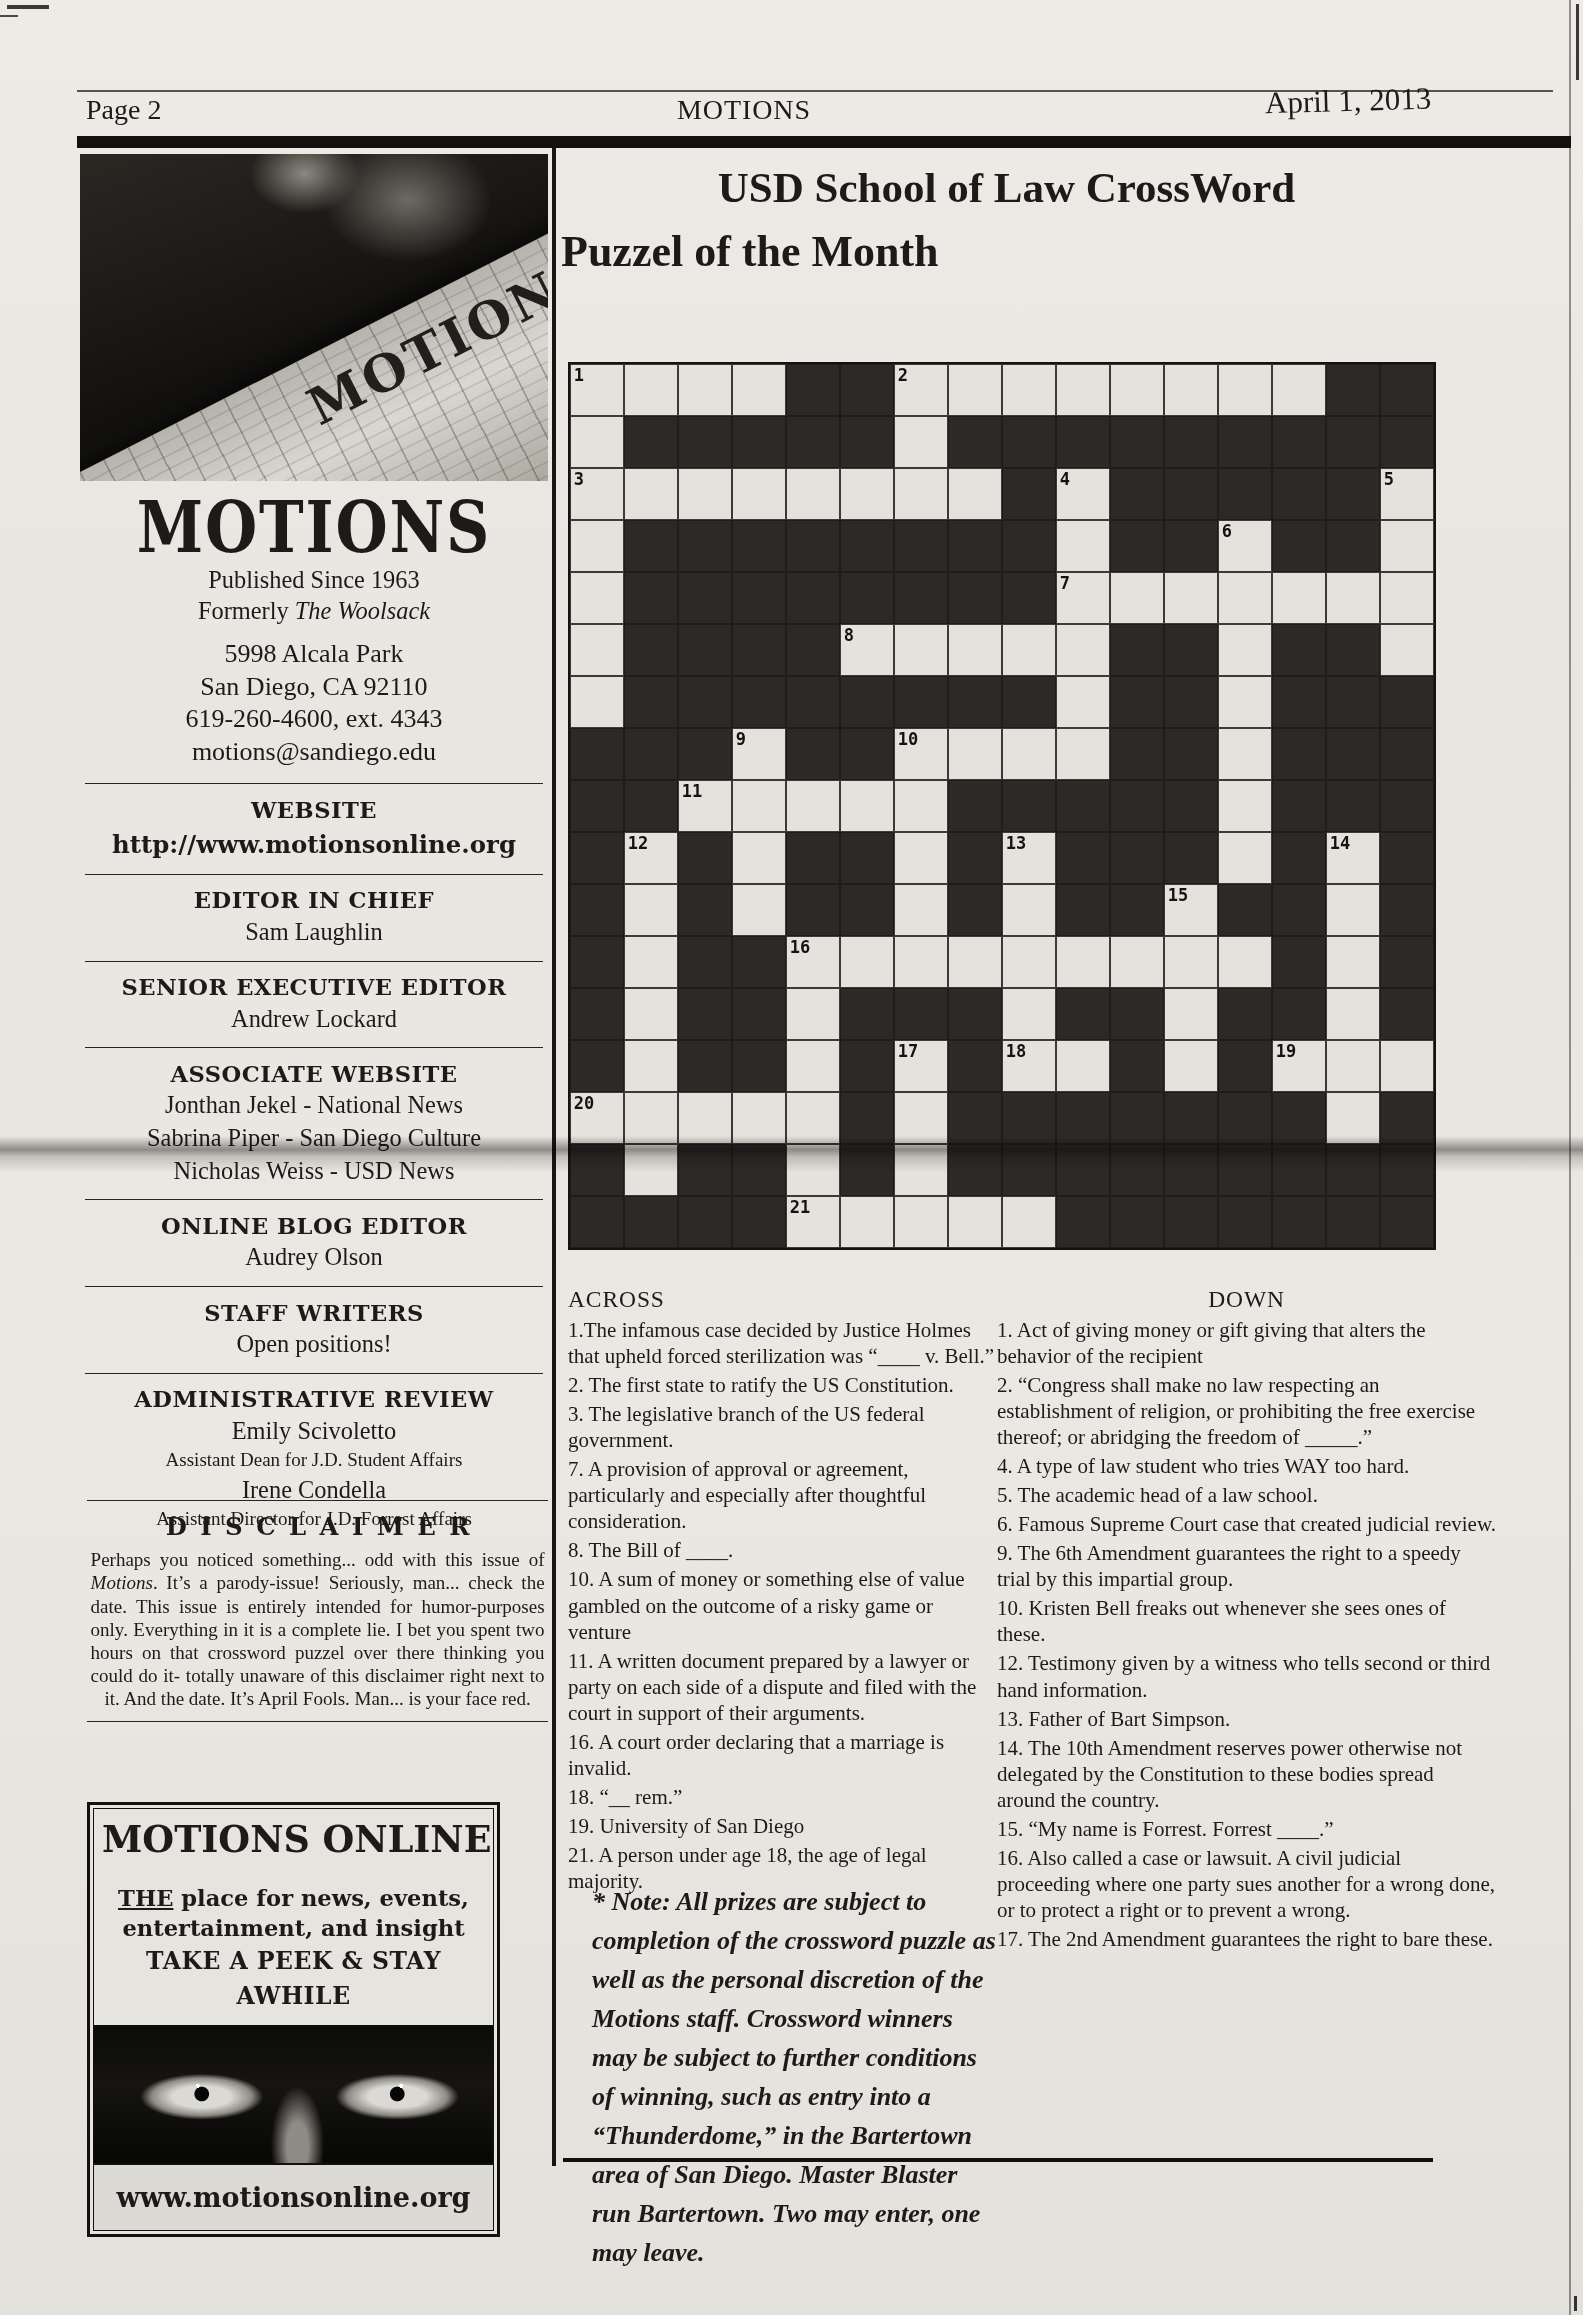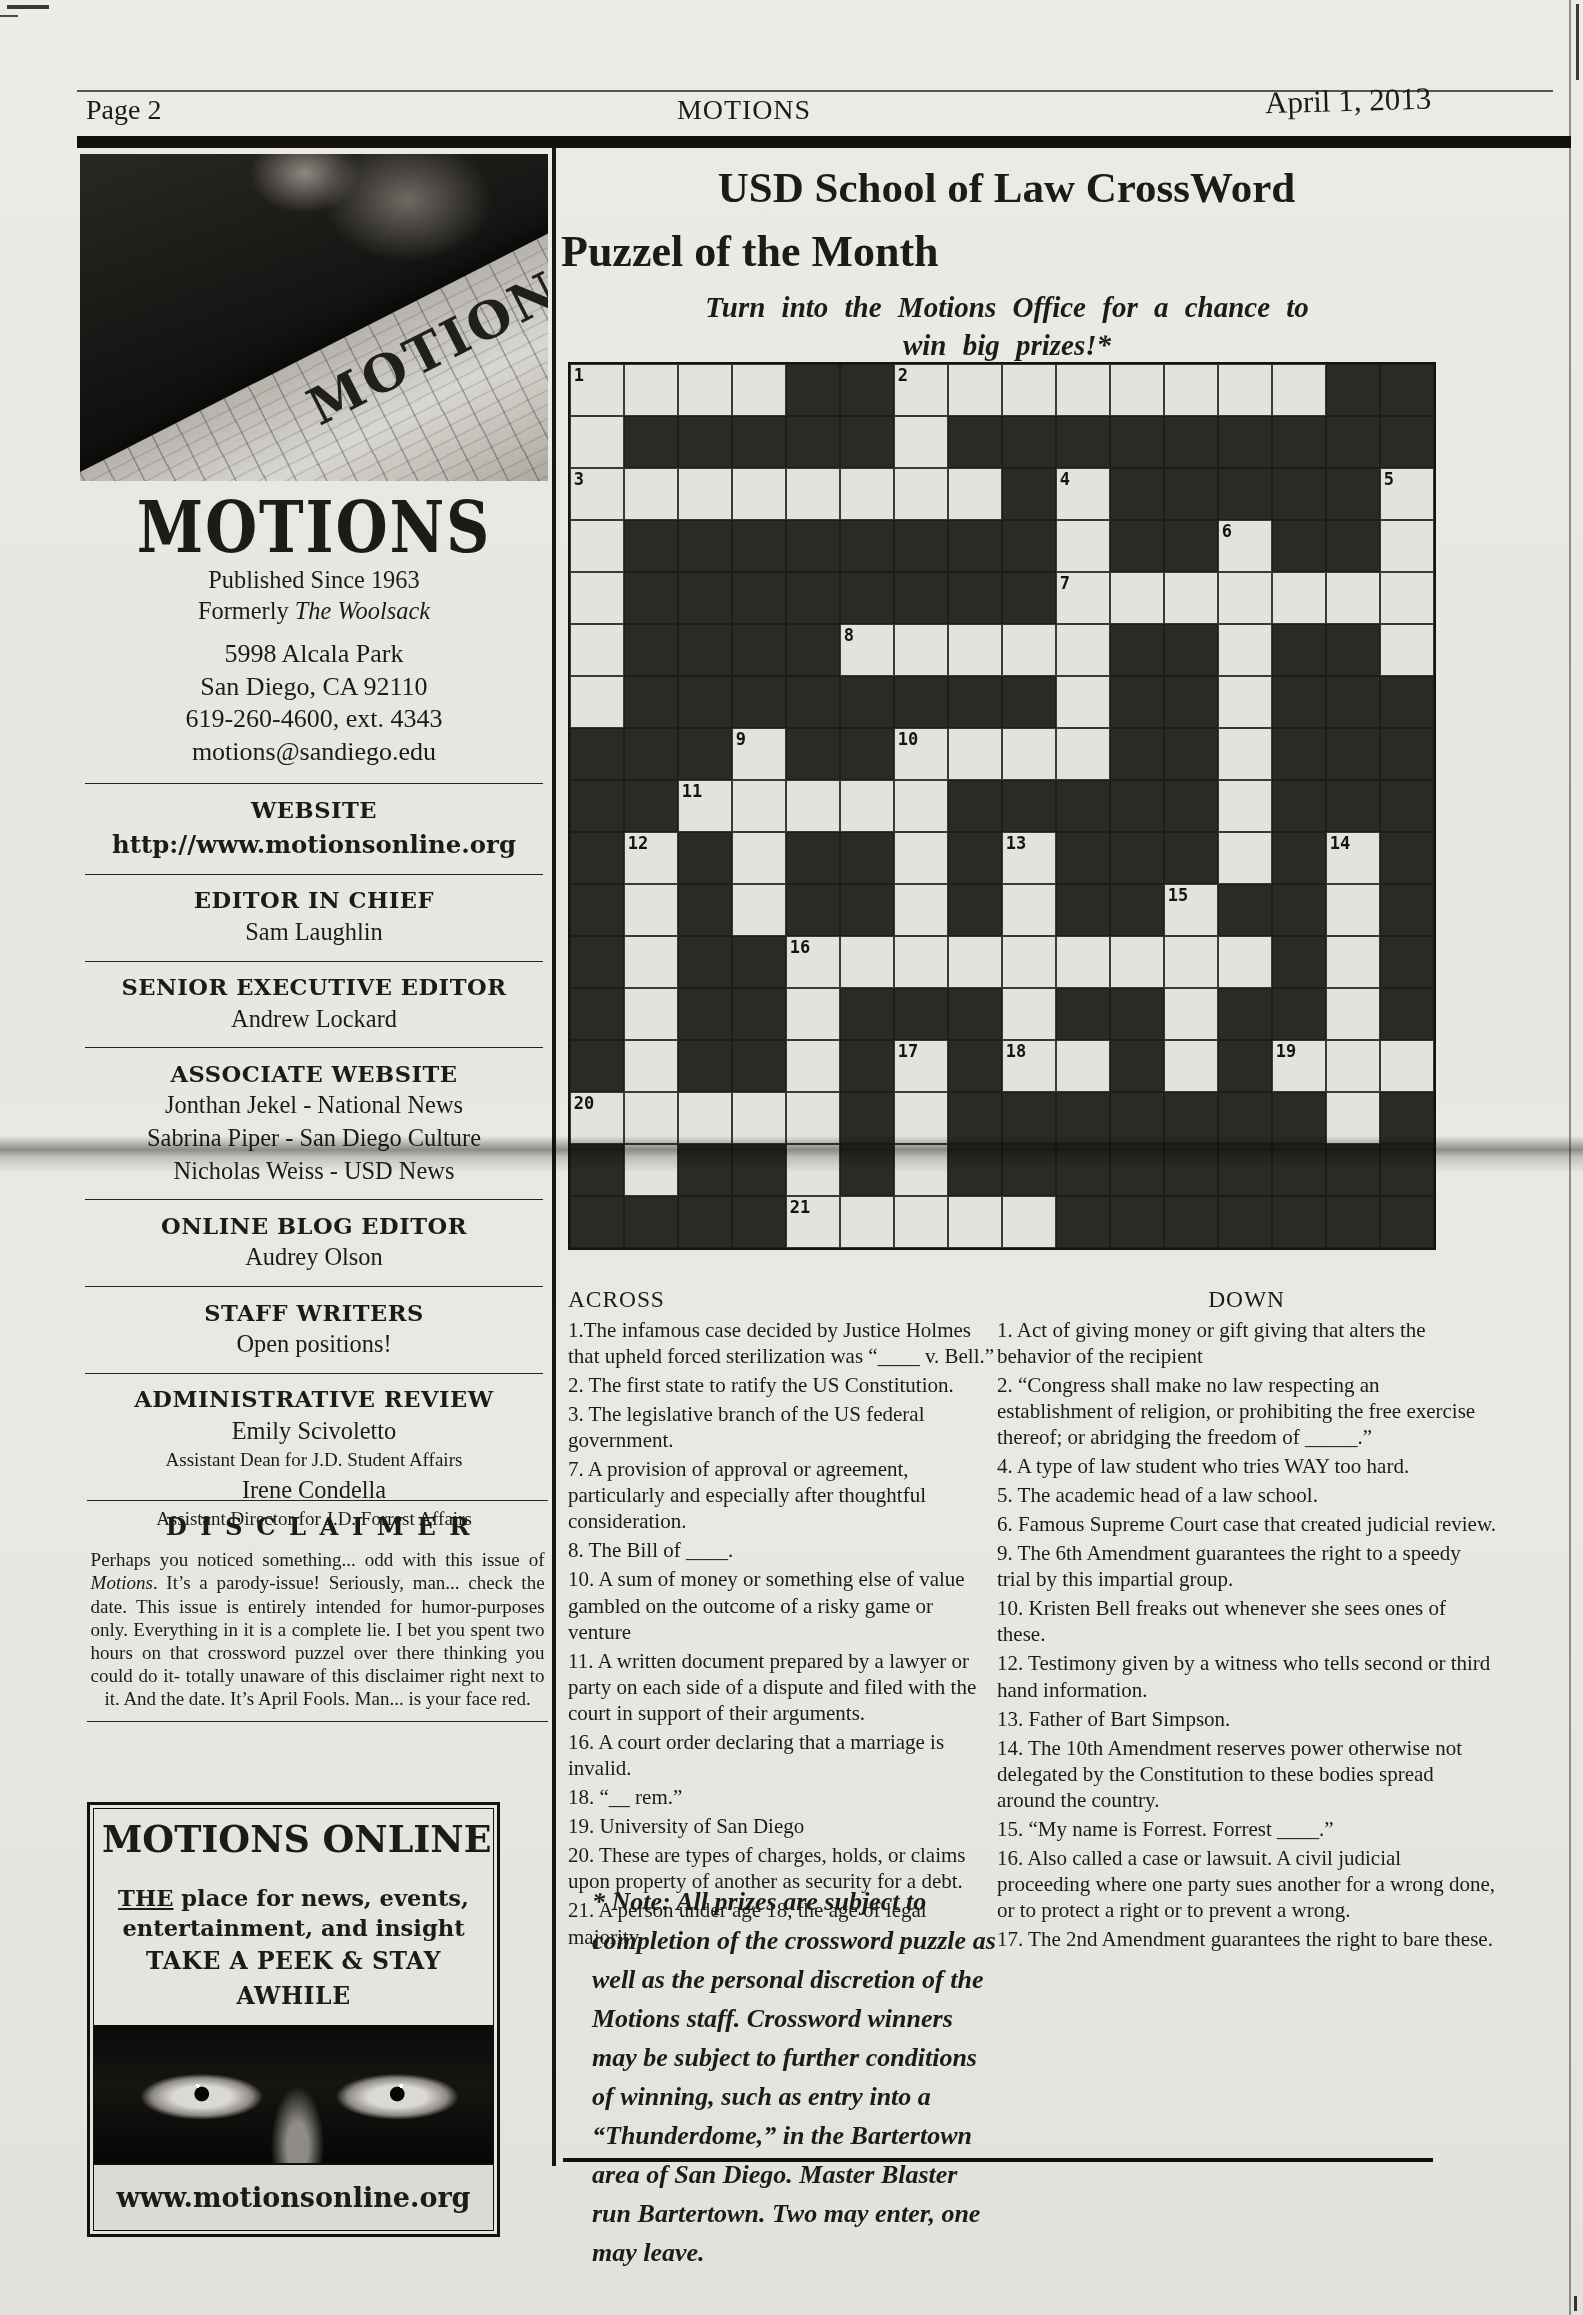--- a/index.html
+++ b/index.html
@@ -185,21 +185,20 @@
         <div class="t2">entertainment, and insight</div>
         <div class="t3">TAKE A PEEK &amp; STAY AWHILE</div>
       </div>
       <div class="obox-eyes"></div>
       <div class="obox-url">www.motionsonline.org</div>
     </div>
   </div>
 
   <div class="xtitle1">USD School of Law CrossWord</div>
   <div class="xtitle2">Puzzel of the Month</div>
-  <div class="xsub">Turn into the Motions Office for a chance to win big prizes!*</div>
 
   <div id="xw-grid" class="xw" style="grid-template-columns: repeat(16, 54px);">
       <div class="xc">
         <span class="num">1</span>
       </div>
       <div class="xc"></div>
       <div class="xc"></div>
       <div class="xc"></div>
       <div class="xc b"></div>
       <div class="xc b"></div>
@@ -517,21 +516,20 @@
         <div class="clue">1.The infamous case decided by Justice Holmes that upheld forced sterilization was “____ v. Bell.”</div>
         <div class="clue">2. The first state to ratify the US Constitution.</div>
         <div class="clue">3. The legislative branch of the US federal government.</div>
         <div class="clue">7. A provision of approval or agreement, particularly and especially after thoughtful consideration.</div>
         <div class="clue">8. The Bill of ____.</div>
         <div class="clue">10. A sum of money or something else of value gambled on the outcome of a risky game or venture</div>
         <div class="clue">11. A written document prepared by a lawyer or party on each side of a dispute and filed with the court in support of their arguments.</div>
         <div class="clue">16. A court order declaring that a marriage is invalid.</div>
         <div class="clue">18. “__ rem.”</div>
         <div class="clue">19. University of San Diego</div>
-        <div class="clue">20. These are types of charges, holds, or claims upon property of another as security for a debt.</div>
         <div class="clue">21. A person under age 18, the age of legal majority.</div>
       </div>
   </div>
   <div class="clues down">
     <div class="clue-h down-h">DOWN</div>
     <div id="down-list">
         <div class="clue">1. Act of giving money or gift giving that alters the behavior of the recipient</div>
         <div class="clue">2. “Congress shall make no law respecting an establishment of religion, or prohibiting the free exercise thereof; or abridging the freedom of _____.”</div>
         <div class="clue">4. A type of law student who tries WAY too hard.</div>
         <div class="clue">5. The academic head of a law school.</div>

